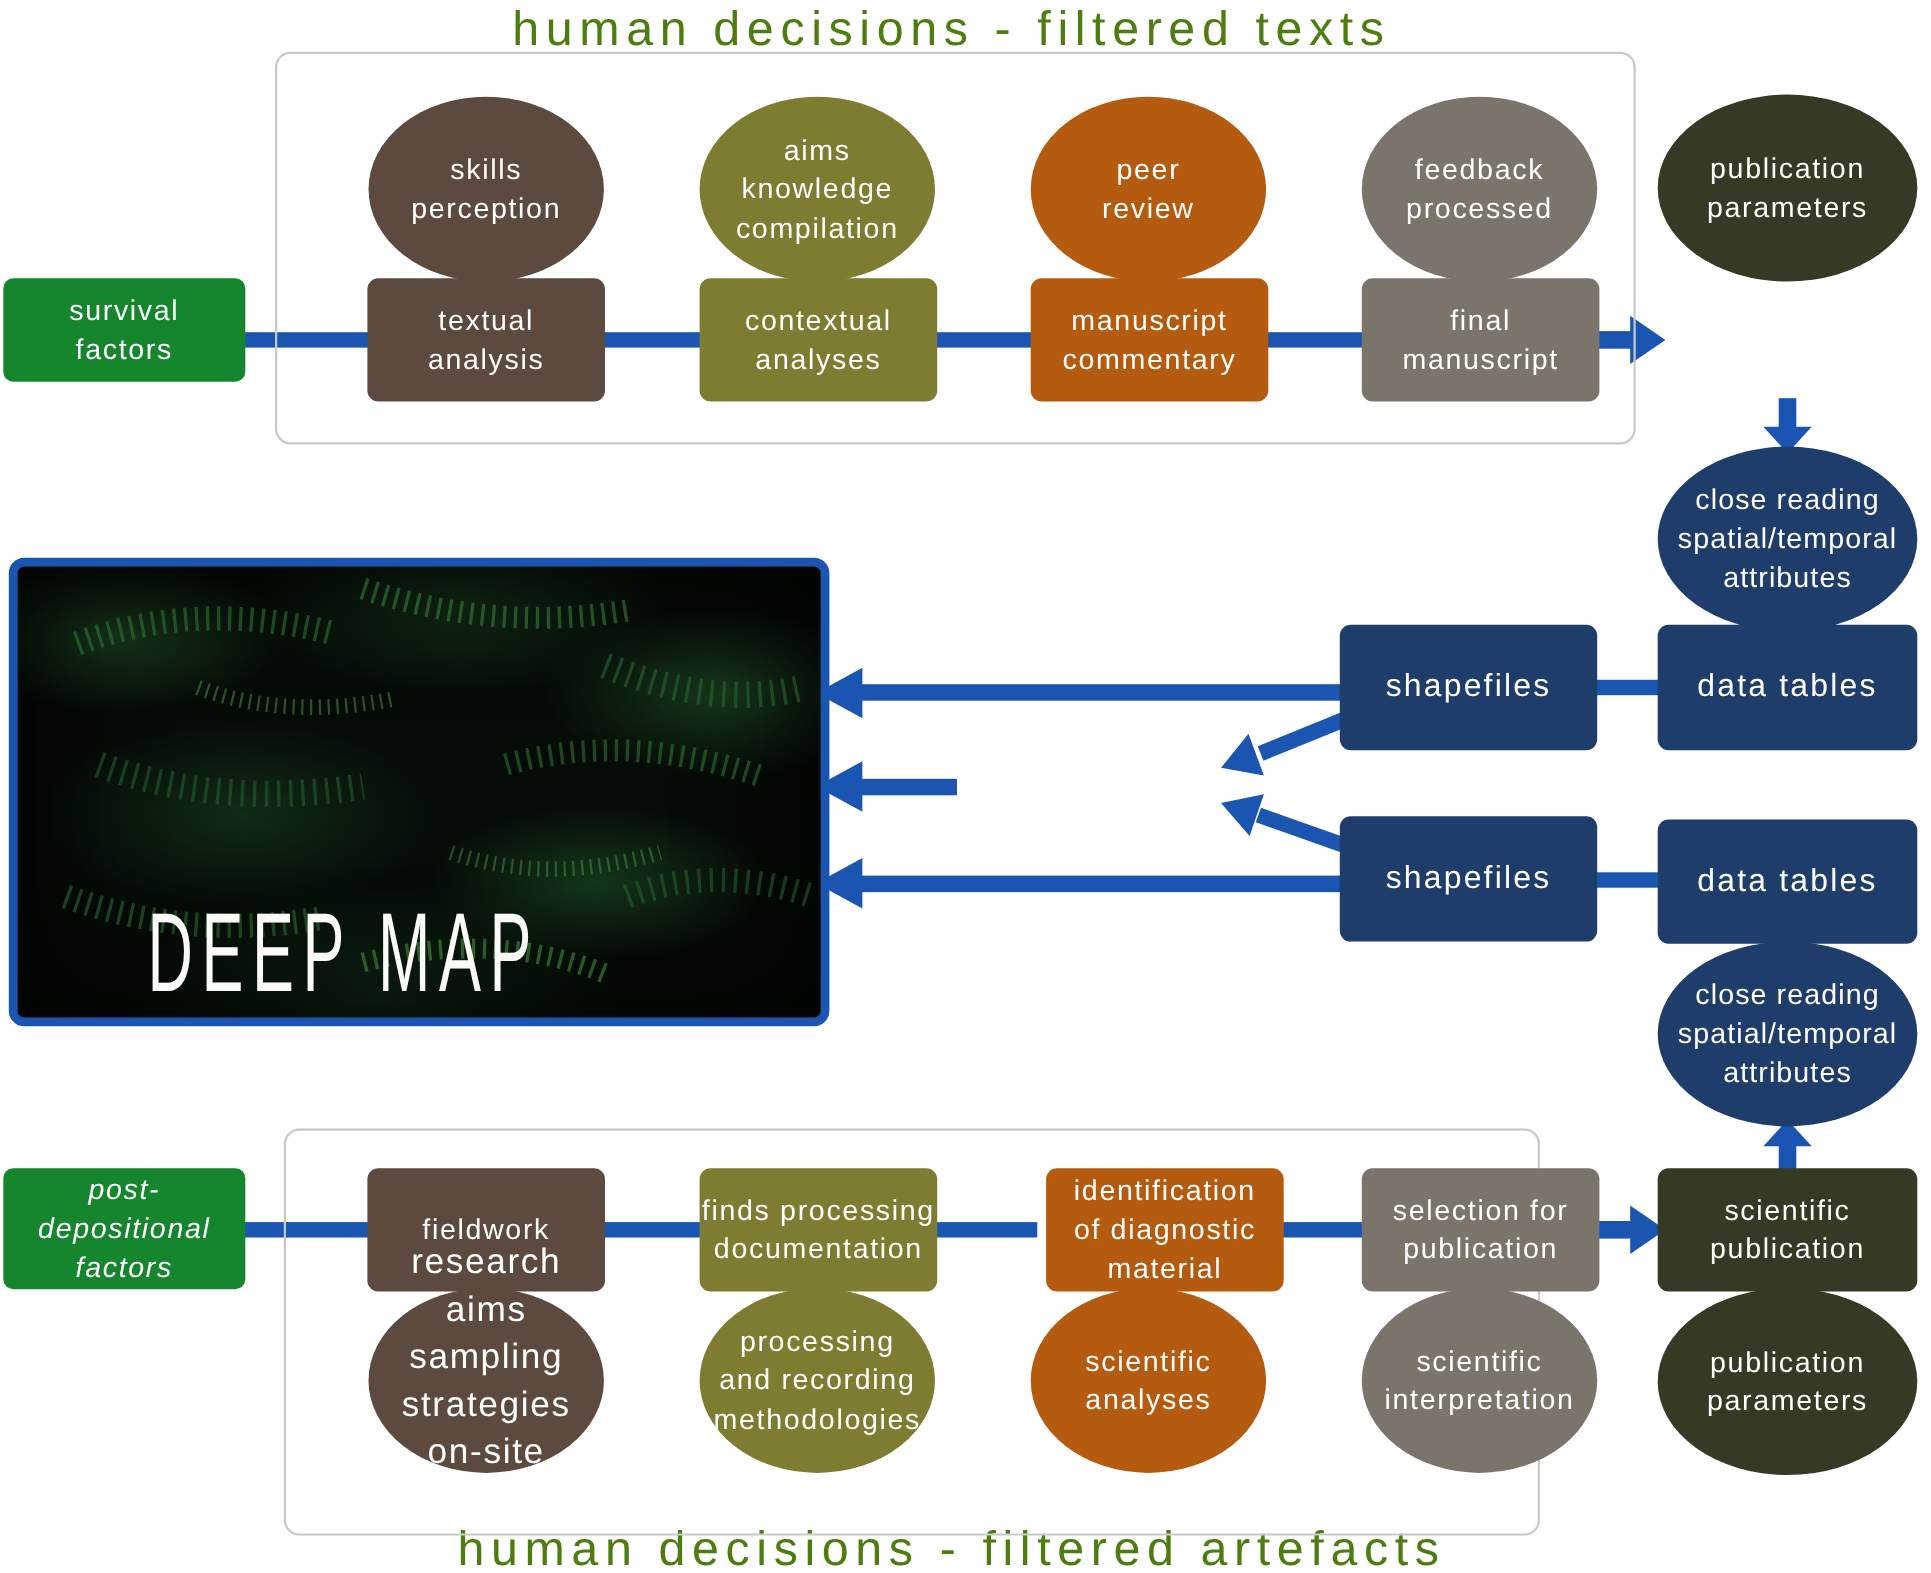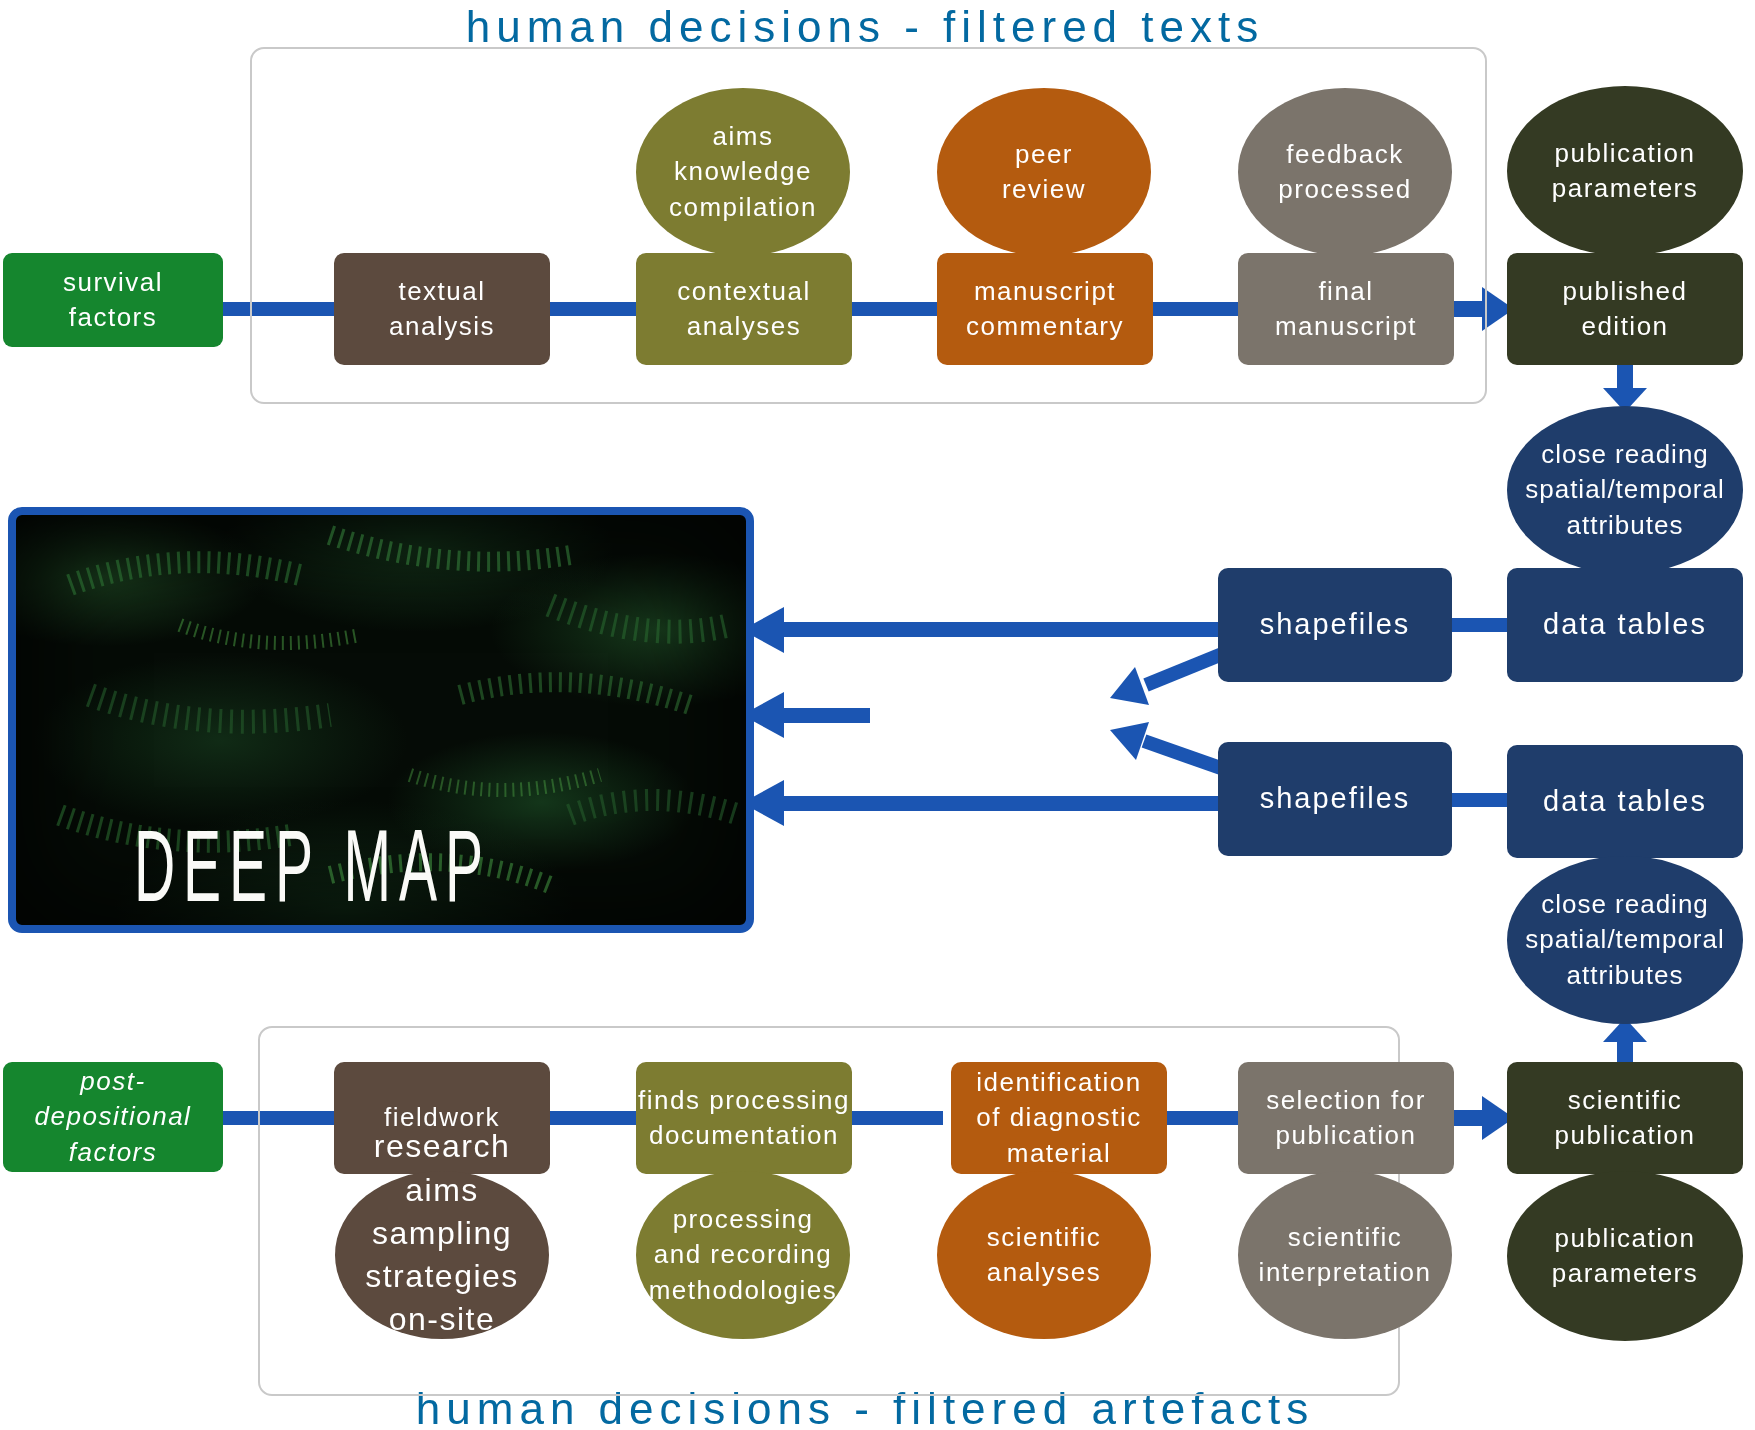--- a/index.html
+++ b/index.html
@@ -2,21 +2,21 @@
 <html><head>
 <meta charset="utf-8">
 <style>
   html,body{margin:0;padding:0;background:#fff;}
   #canvas{
     position:relative;width:1755px;height:1430px;background:#fff;overflow:hidden;
     font-family:"Liberation Sans", sans-serif;
   }
   .title{
     position:absolute;left:60px;width:1610px;text-align:center;
-    font-size:44px;letter-spacing:6px;color:#0369a1;white-space:pre;
+    font-size:44px;letter-spacing:6px;color:#4d7c0f;white-space:pre;
   }
   .frame{
     position:absolute;border:2px solid #c9c9c9;border-radius:14px;background:transparent;
   }
   .overlay{position:absolute;left:0;top:0;z-index:0;}
   .bx,.ell{
     position:absolute;z-index:1;display:flex;align-items:center;justify-content:center;
     text-align:center;color:#fff;white-space:pre-line;
   }
   .bx{border-radius:10px;font-size:26px;letter-spacing:1.5px;line-height:1.35;}
@@ -94,20 +94,22 @@
 
   <div class="title" style="top:2px;">human decisions - filtered texts</div>
   <div class="title" style="top:1384px;">human decisions - filtered artefacts</div>
 
   <div class="frame" style="left:250px;top:47px;width:1233px;height:353px;"></div>
   <div class="frame" style="left:258px;top:1026px;width:1138px;height:366px;"></div>
 
   <div class="bx feeder" style="left: 3px; top: 253px; width: 220px; height: 94px; background-color: rgb(21, 134, 46);">survival
 factors</div>
 
+  <div class="ell" style="left: 335px; top: 88px; width: 214px; height: 168px; background-color: rgb(92, 74, 62);">skills
+perception</div>
   <div class="bx" style="left: 334px; top: 253px; width: 216px; height: 112px; background-color: rgb(92, 74, 62);">textual
 analysis</div>
 
   <div class="ell" style="left: 636px; top: 88px; width: 214px; height: 168px; background-color: rgb(125, 124, 49);">aims
 knowledge
 compilation</div>
   <div class="bx" style="left: 636px; top: 253px; width: 216px; height: 112px; background-color: rgb(125, 124, 49);">contextual
 analyses</div>
 
   <div class="ell" style="left: 937px; top: 88px; width: 214px; height: 168px; background-color: rgb(180, 91, 15);">peer
@@ -115,22 +117,20 @@
   <div class="bx" style="left: 937px; top: 253px; width: 216px; height: 112px; background-color: rgb(180, 91, 15);">manuscript
 commentary</div>
 
   <div class="ell" style="left: 1238px; top: 88px; width: 214px; height: 168px; background-color: rgb(123, 116, 107);">feedback
 processed</div>
   <div class="bx" style="left: 1238px; top: 253px; width: 216px; height: 112px; background-color: rgb(123, 116, 107);">final
 manuscript</div>
 
   <div class="ell" style="left: 1507px; top: 86px; width: 236px; height: 170px; background-color: rgb(52, 58, 35);">publication
 parameters</div>
-  <div class="bx" style="left: 1507px; top: 253px; width: 236px; height: 112px; background-color: rgb(52, 58, 35);">published
-edition</div>
 
   <div class="ell navy-ell" style="left: 1507px; top: 406px; width: 236px; height: 168px; background-color: rgb(31, 61, 107);">close reading
 spatial/temporal
 attributes</div>
   <div class="bx navy" style="left: 1507px; top: 568px; width: 236px; height: 114px; background-color: rgb(31, 61, 107);">data tables</div>
   <div class="bx navy" style="left: 1218px; top: 568px; width: 234px; height: 114px; background-color: rgb(31, 61, 107);">shapefiles</div>
   <div class="bx navy" style="left: 1218px; top: 742px; width: 234px; height: 114px; background-color: rgb(31, 61, 107);">shapefiles</div>
   <div class="bx navy" style="left: 1507px; top: 745px; width: 236px; height: 113px; background-color: rgb(31, 61, 107);">data tables</div>
   <div class="ell navy-ell" style="left: 1507px; top: 856px; width: 236px; height: 168px; background-color: rgb(31, 61, 107);">close reading
 spatial/temporal

